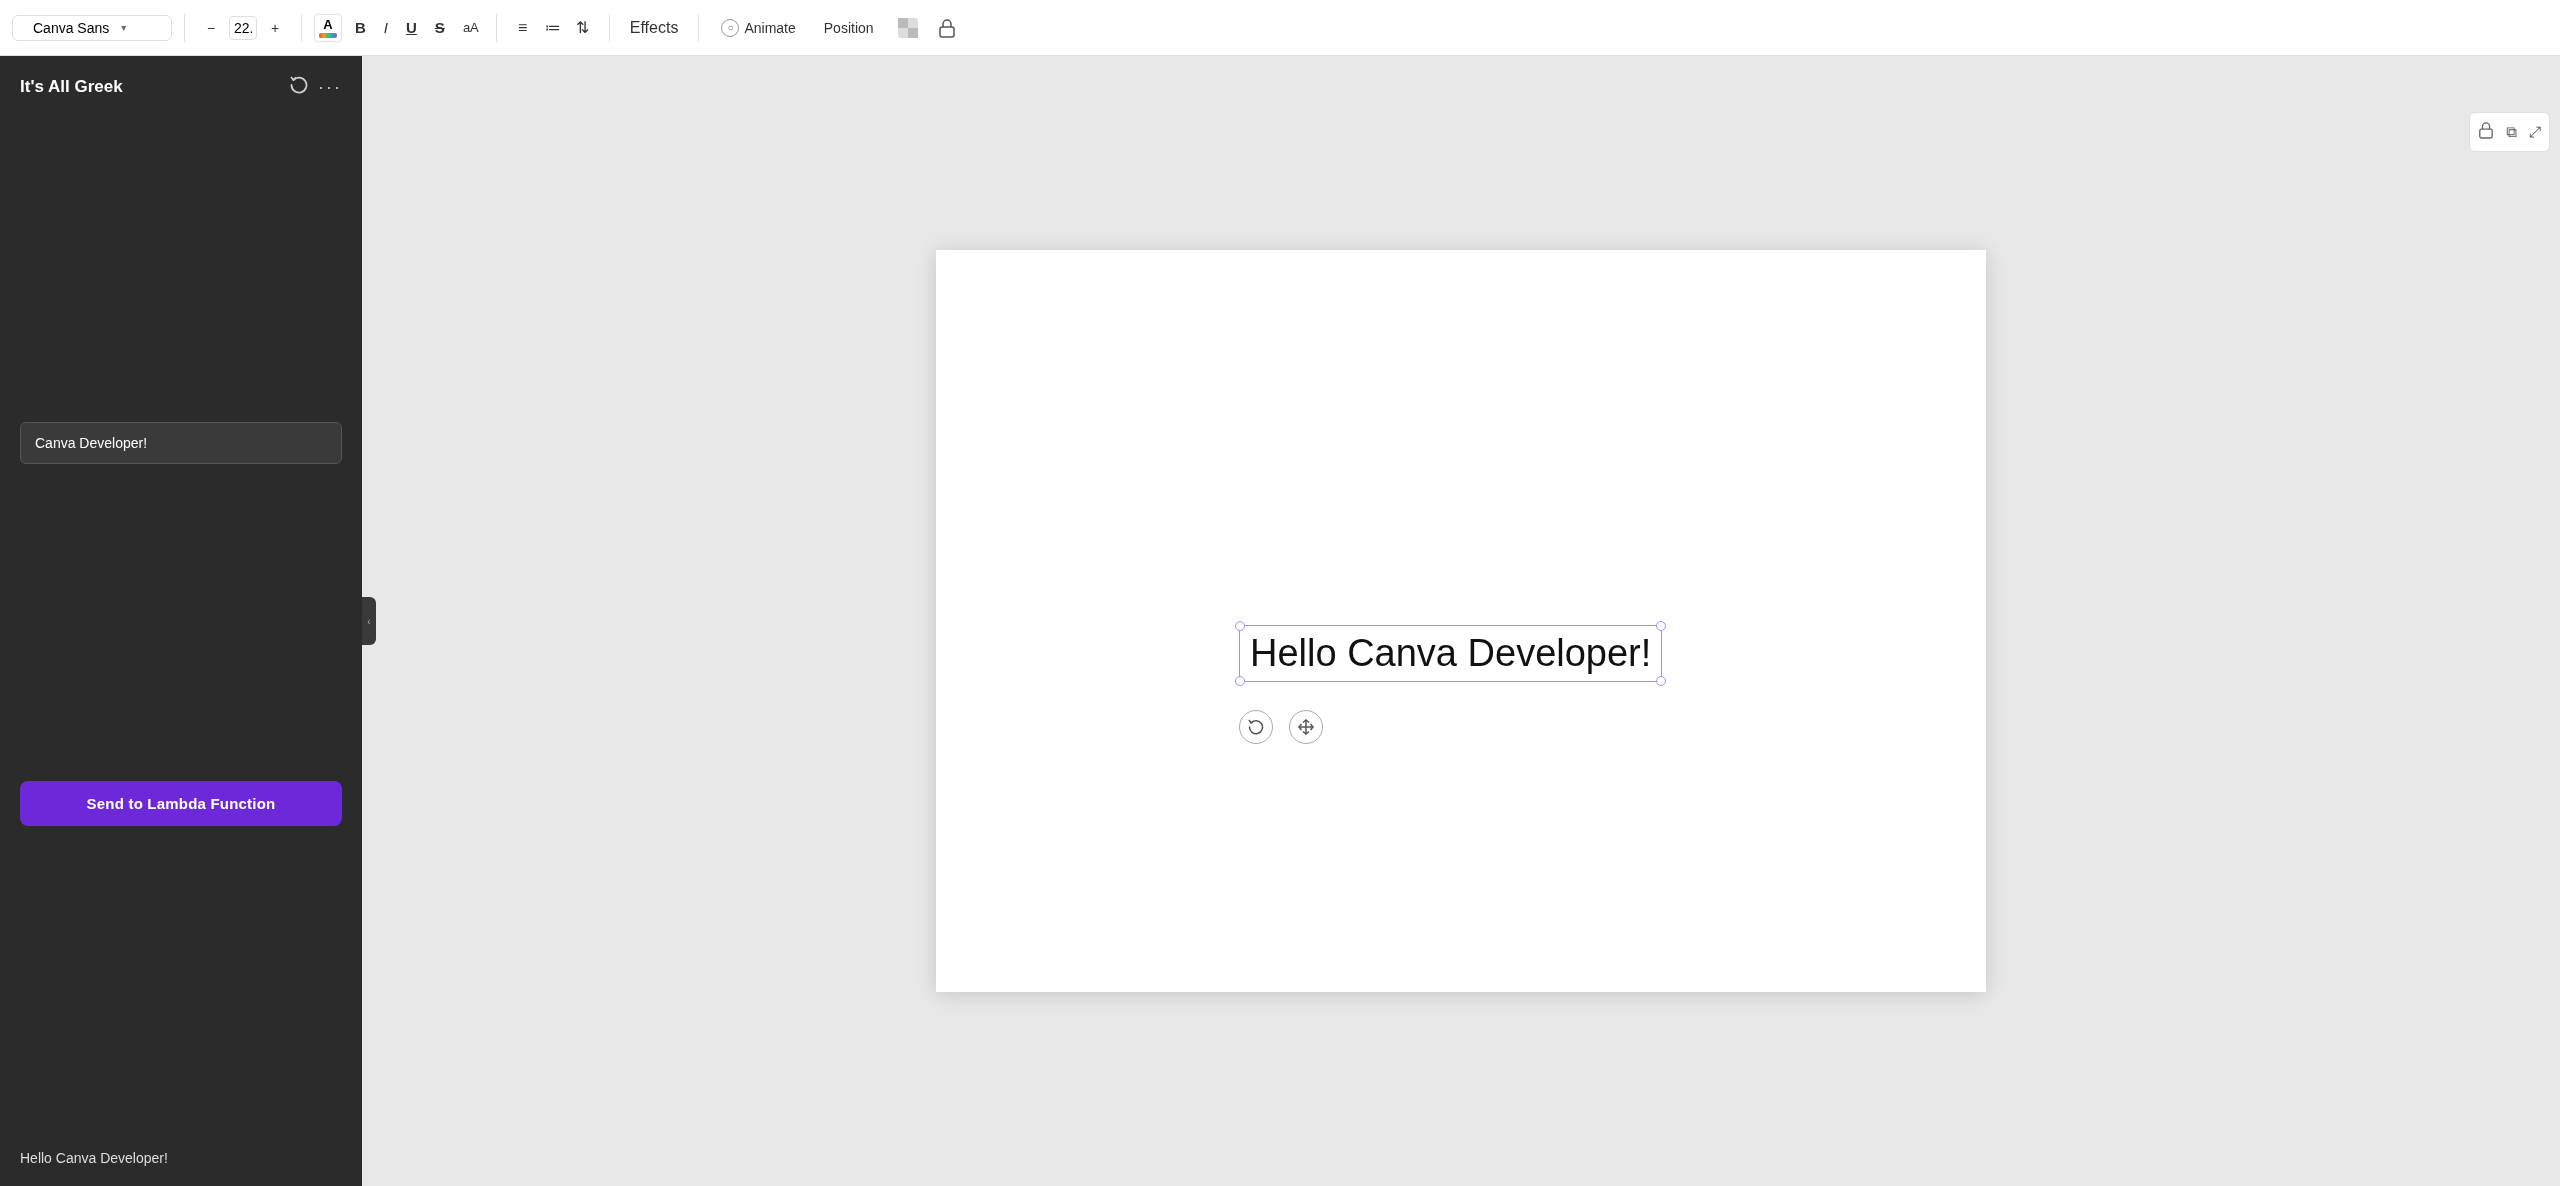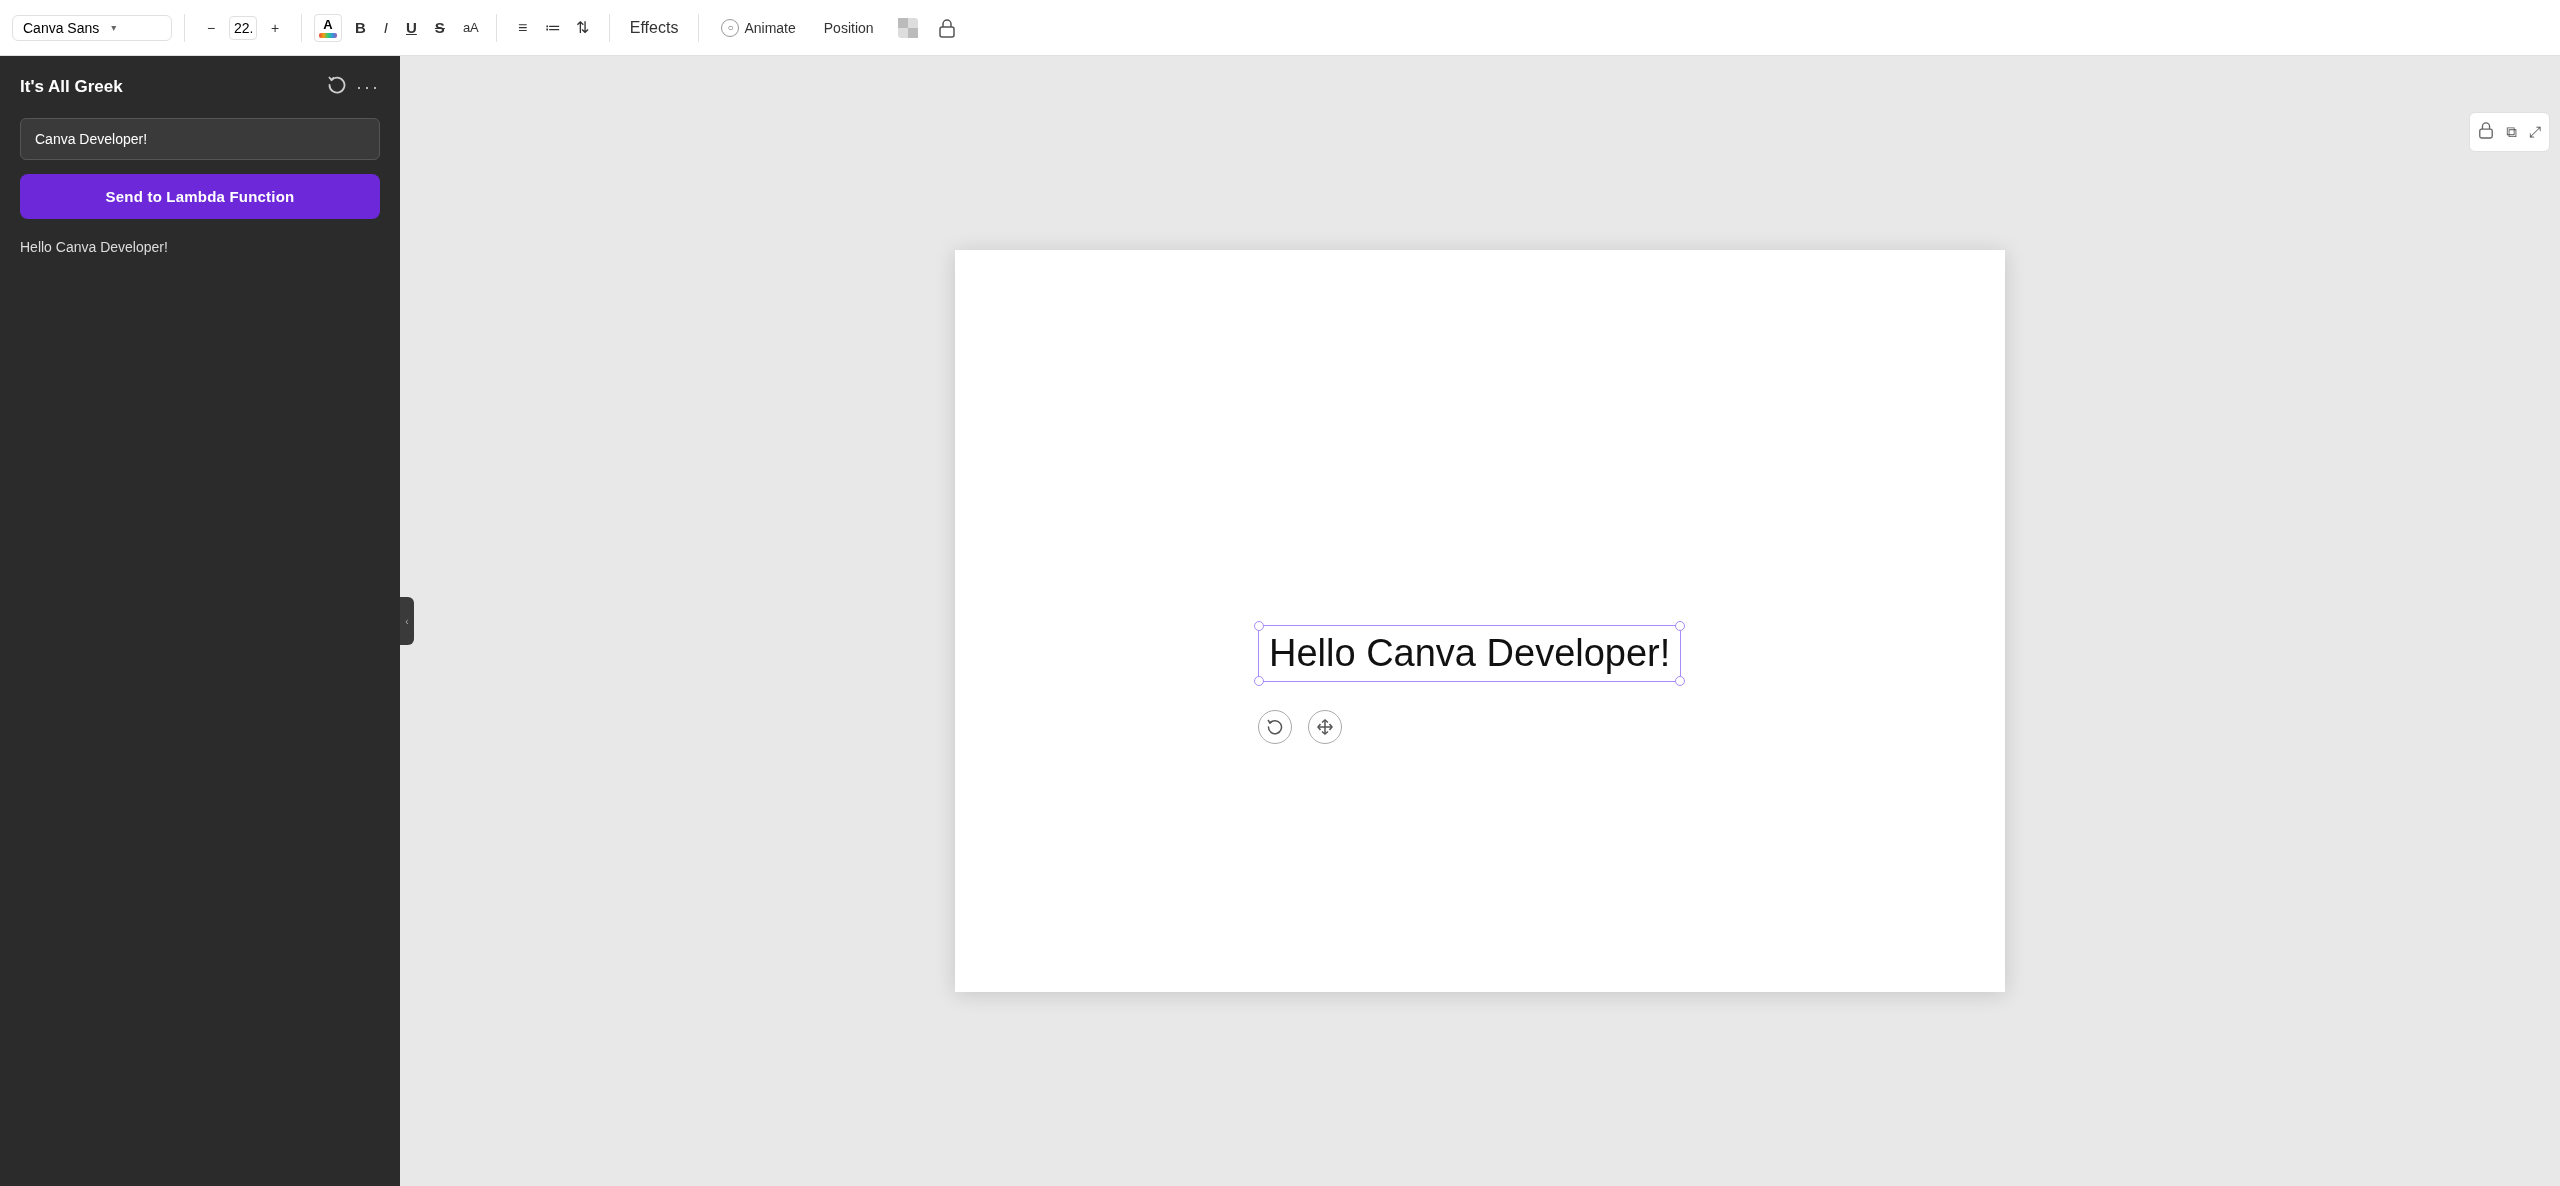--- a/index.html
+++ b/index.html
@@ -15,21 +15,21 @@
       padding: 0 12px;
       gap: 8px;
       z-index: 10;
       flex-shrink: 0;
     }
     .toolbar-font-select {
       display: flex;
       align-items: center;
       border: 1px solid #e0e0e0;
       border-radius: 6px;
-      padding: 4px 10px;
+      padding: 4px 20px;
       gap: 12px;
       cursor: pointer;
       min-width: 160px;
       background: #fff;
       font-size: 14px;
     }
     .toolbar-font-select .chevron { font-size: 10px; color: #666; }
     .toolbar-divider { width: 1px; height: 28px; background: #e0e0e0; margin: 0 4px; }
     .toolbar-btn {
       display: flex; align-items: center; justify-content: center;
@@ -98,28 +98,29 @@
     
     .main-layout {
       display: flex;
       flex: 1;
       overflow: hidden;
       position: relative;
     }
 
     
     .sidebar {
-      width: 400px;
+      width: 362px;
       background: #2b2b2b;
       color: #fff;
       display: flex;
       flex-direction: column;
       flex-shrink: 0;
       padding: 20px 20px 20px 20px;
       position: relative;
+      justify-content: space-between;
     }
     .sidebar-title-bar {
       display: flex;
       align-items: center;
       justify-content: space-between;
       margin-bottom: 20px;
       padding-bottom: 0;
     }
     .sidebar-title {
       font-size: 17px;

